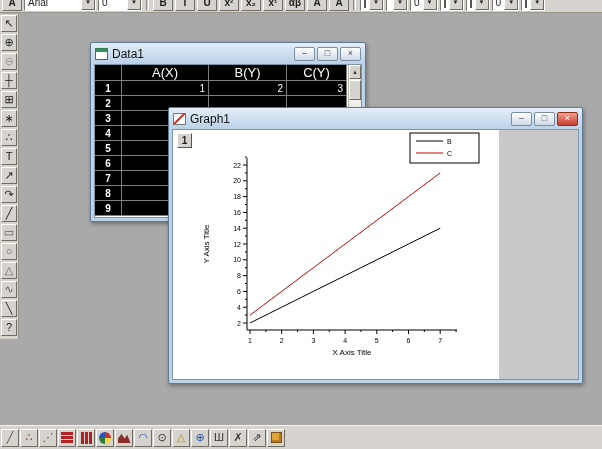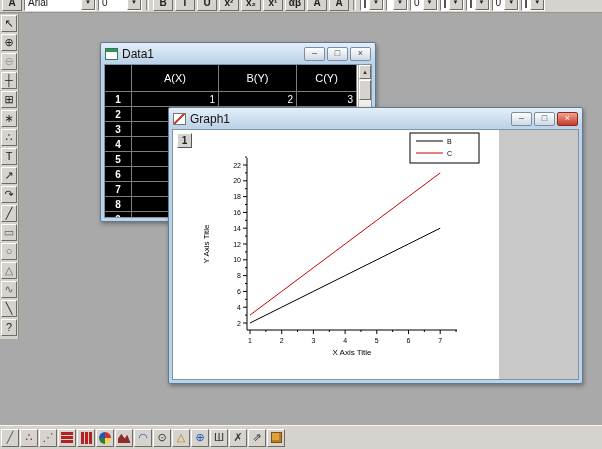--- a/index.html
+++ b/index.html
@@ -55,21 +55,21 @@
     border:1px solid #7f93a6; overflow:hidden; }
   
   .ws-icon { width:13px; height:12px; border:1px solid #2f7d4f;
     background:linear-gradient(#35915d 0 3px,#fff 3px), repeating-linear-gradient(to right, rgba(0,0,0,0) 0 3px, #9fc7ae 3px 4px); }
   .graph-icon { width:13px; height:12px; border:1px solid #777; background:linear-gradient(135deg,#fff 40%,#cc4433 40%,#cc4433 55%,#fff 55%); }
   
   .sheet { position:absolute; inset:0; background:#fff; font-size:10px; }
   .sheet-row { display:flex; }
   .hcell, .rnum, .cell { border-right:1px solid #7f7f7f; border-bottom:1px solid #7f7f7f;
     background:#000; color:#fff; display:flex; align-items:center; justify-content:center; }
-  .hcell { height:27px; font-size:11px; }
+  .hcell { height:16px; font-size:13px; }
   .rnum { width:27px; height:15px; font-weight:bold; }
   .cell { height:15px; justify-content:flex-end; padding-right:3px; }
   .vscroll { position:absolute; right:0; top:0; bottom:0; width:13px; background:#f2efe9; border-left:1px solid #b5b2aa; }
   .vs-up { width:12px; height:14px; background:#d6d3ce; border:1px solid; border-color:#fff #6f6c64 #6f6c64 #fff;
     font-size:6px; text-align:center; line-height:13px; color:#333; }
   .vs-thumb { width:12px; height:20px; margin-top:1px; background:#d6d3ce; border:1px solid; border-color:#fff #6f6c64 #6f6c64 #fff; }
   
   .graph-content { background:#c8c8c8; }
   .graph-page { position:absolute; left:0; top:0; width:326px; height:100%; background:#fff; }
   .layer-btn { position:absolute; left:4px; top:3px; width:15px; height:15px; background:#d6d3ce;
@@ -178,21 +178,21 @@
     <div class="btb" data-name="ternary-plot-button" style="color: rgb(184, 134, 11);">△</div>
     <div class="btb" data-name="radar-plot-button" style="color: rgb(34, 85, 187);">⊕</div>
     <div class="btb" data-name="waterfall-plot-button" style="color: rgb(51, 51, 51);">Ш</div>
     <div class="btb" data-name="vector-xyam-plot-button" style="color: rgb(51, 51, 51);">✗</div>
     <div class="btb" data-name="vector-xyxy-plot-button" style="color: rgb(51, 51, 51);">⇗</div>
     <div class="btb" data-name="template-button">
       <span class="shape-box3d" data-name="template-icon"></span>
     </div>
   </div>
 
-<div class="window data-win" style="left:100px;top:42px;width:276px;height:180px;z-index:2" data-name="data1-window">
+<div class="window data-win" style="left:90px;top:42px;width:276px;height:180px;z-index:2" data-name="data1-window">
   <div class="titlebar" data-name="data1-titlebar">
     <span class="ws-icon" data-name="worksheet-icon"></span>
     <span class="title-text" data-name="window-title">Data1</span>
     <span class="win-buttons">
       <span class="wbtn" data-name="minimize-button">–</span>
       <span class="wbtn" data-name="maximize-button">□</span>
       <span class="wbtn" data-name="close-button">×</span>
     </span>
   </div>
   <div class="win-content" data-name="worksheet-area">

